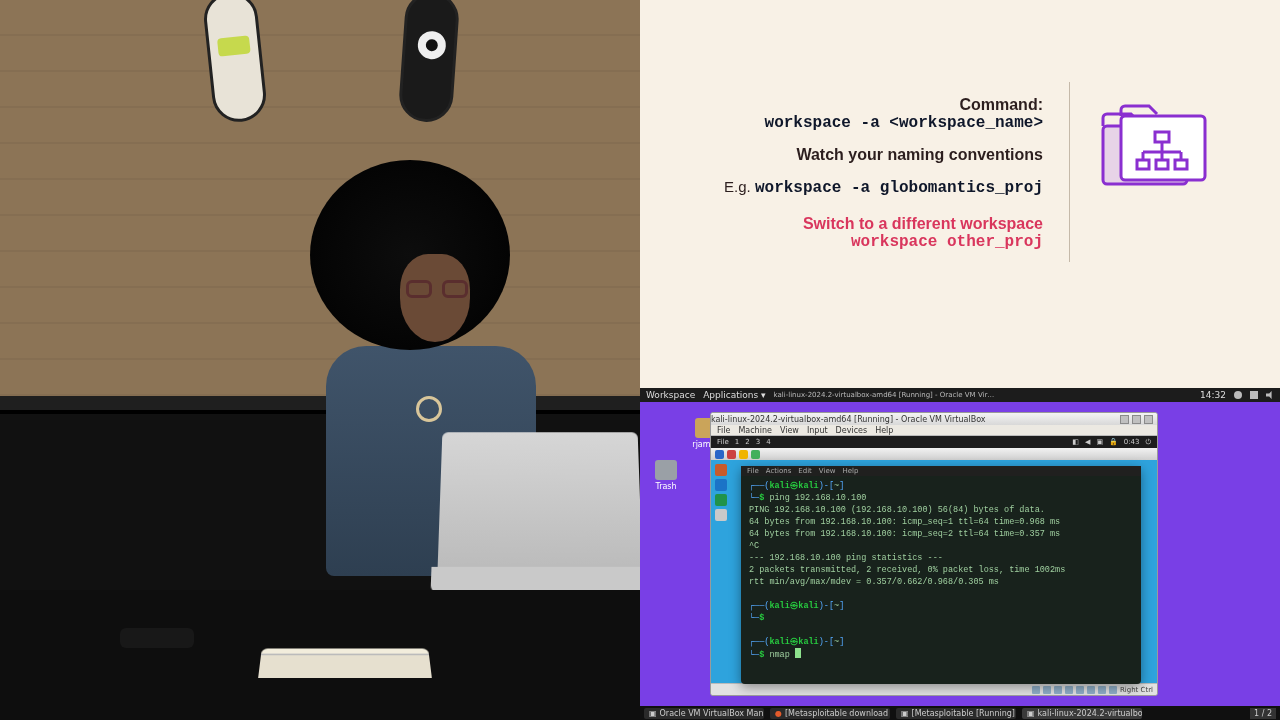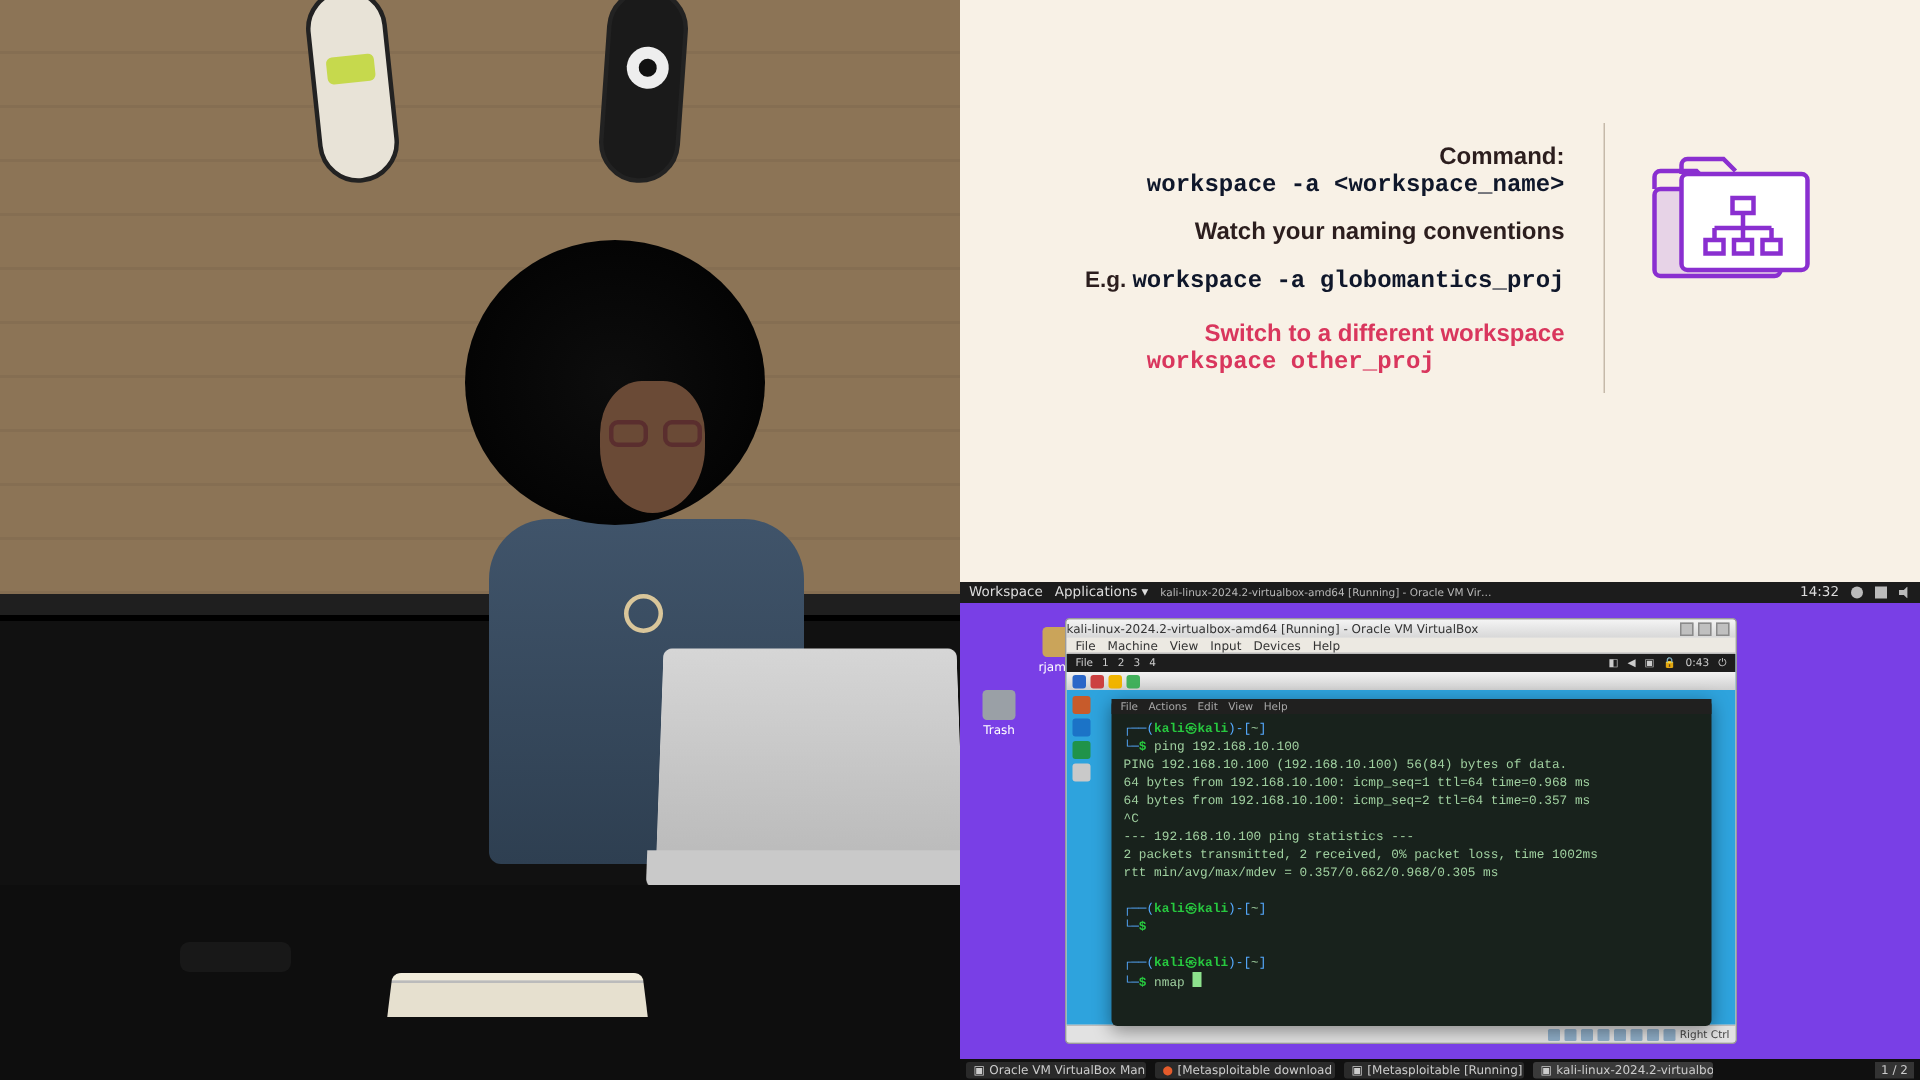--- a/index.html
+++ b/index.html
@@ -78,23 +78,23 @@
     background:#f8f1e6; color:#2c1e1e; padding:32px 40px 24px 38px;
     position:relative; font-family: 'Segoe UI', Arial, sans-serif;
   }
   .slide h1 { font-size:26px; font-weight:800; color:#3a2323; }
   .slide-body { display:flex; margin-top:56px; }
   .slide-text { flex:1; text-align:right; padding-right:26px; }
   .lbl { font-weight:800; font-size:16px; margin-top:8px; }
   .cmd { font-family: 'Courier New', monospace; font-size:16px; color:#0f172a; font-weight:600; }
   .warn { font-weight:800; margin-top:14px; font-size:16px; }
   .eg-row { margin-top:14px; font-size:15px; }
-  .eg-row b { font-weight:700; }
+  .eg-row b { font-weight:400; }
   .switch { color:#d9365d; font-weight:800; margin-top:18px; font-size:16px; }
-  .switch-cmd { font-family:'Courier New',monospace; color:#d9365d; font-size:16px; font-weight:600;text-align:center; }
+  .switch-cmd { font-family:'Courier New',monospace; color:#d9365d; font-size:16px; font-weight:600; }
   .divider { width:1px; background:#c5b9a9; height:180px; margin-top:-6px; }
   .icon-col { width:170px; display:flex; align-items:flex-start; justify-content:center; padding-top:10px; }
   .folder-ico svg { width:120px; height:100px; }
 
   
   .desktop {
     grid-row:2; grid-column:2; background:#793fe6; position:relative;
     font-family:'DejaVu Sans','Segoe UI',sans-serif; font-size:9px; color:#ddd;
   }
   .topbar {

